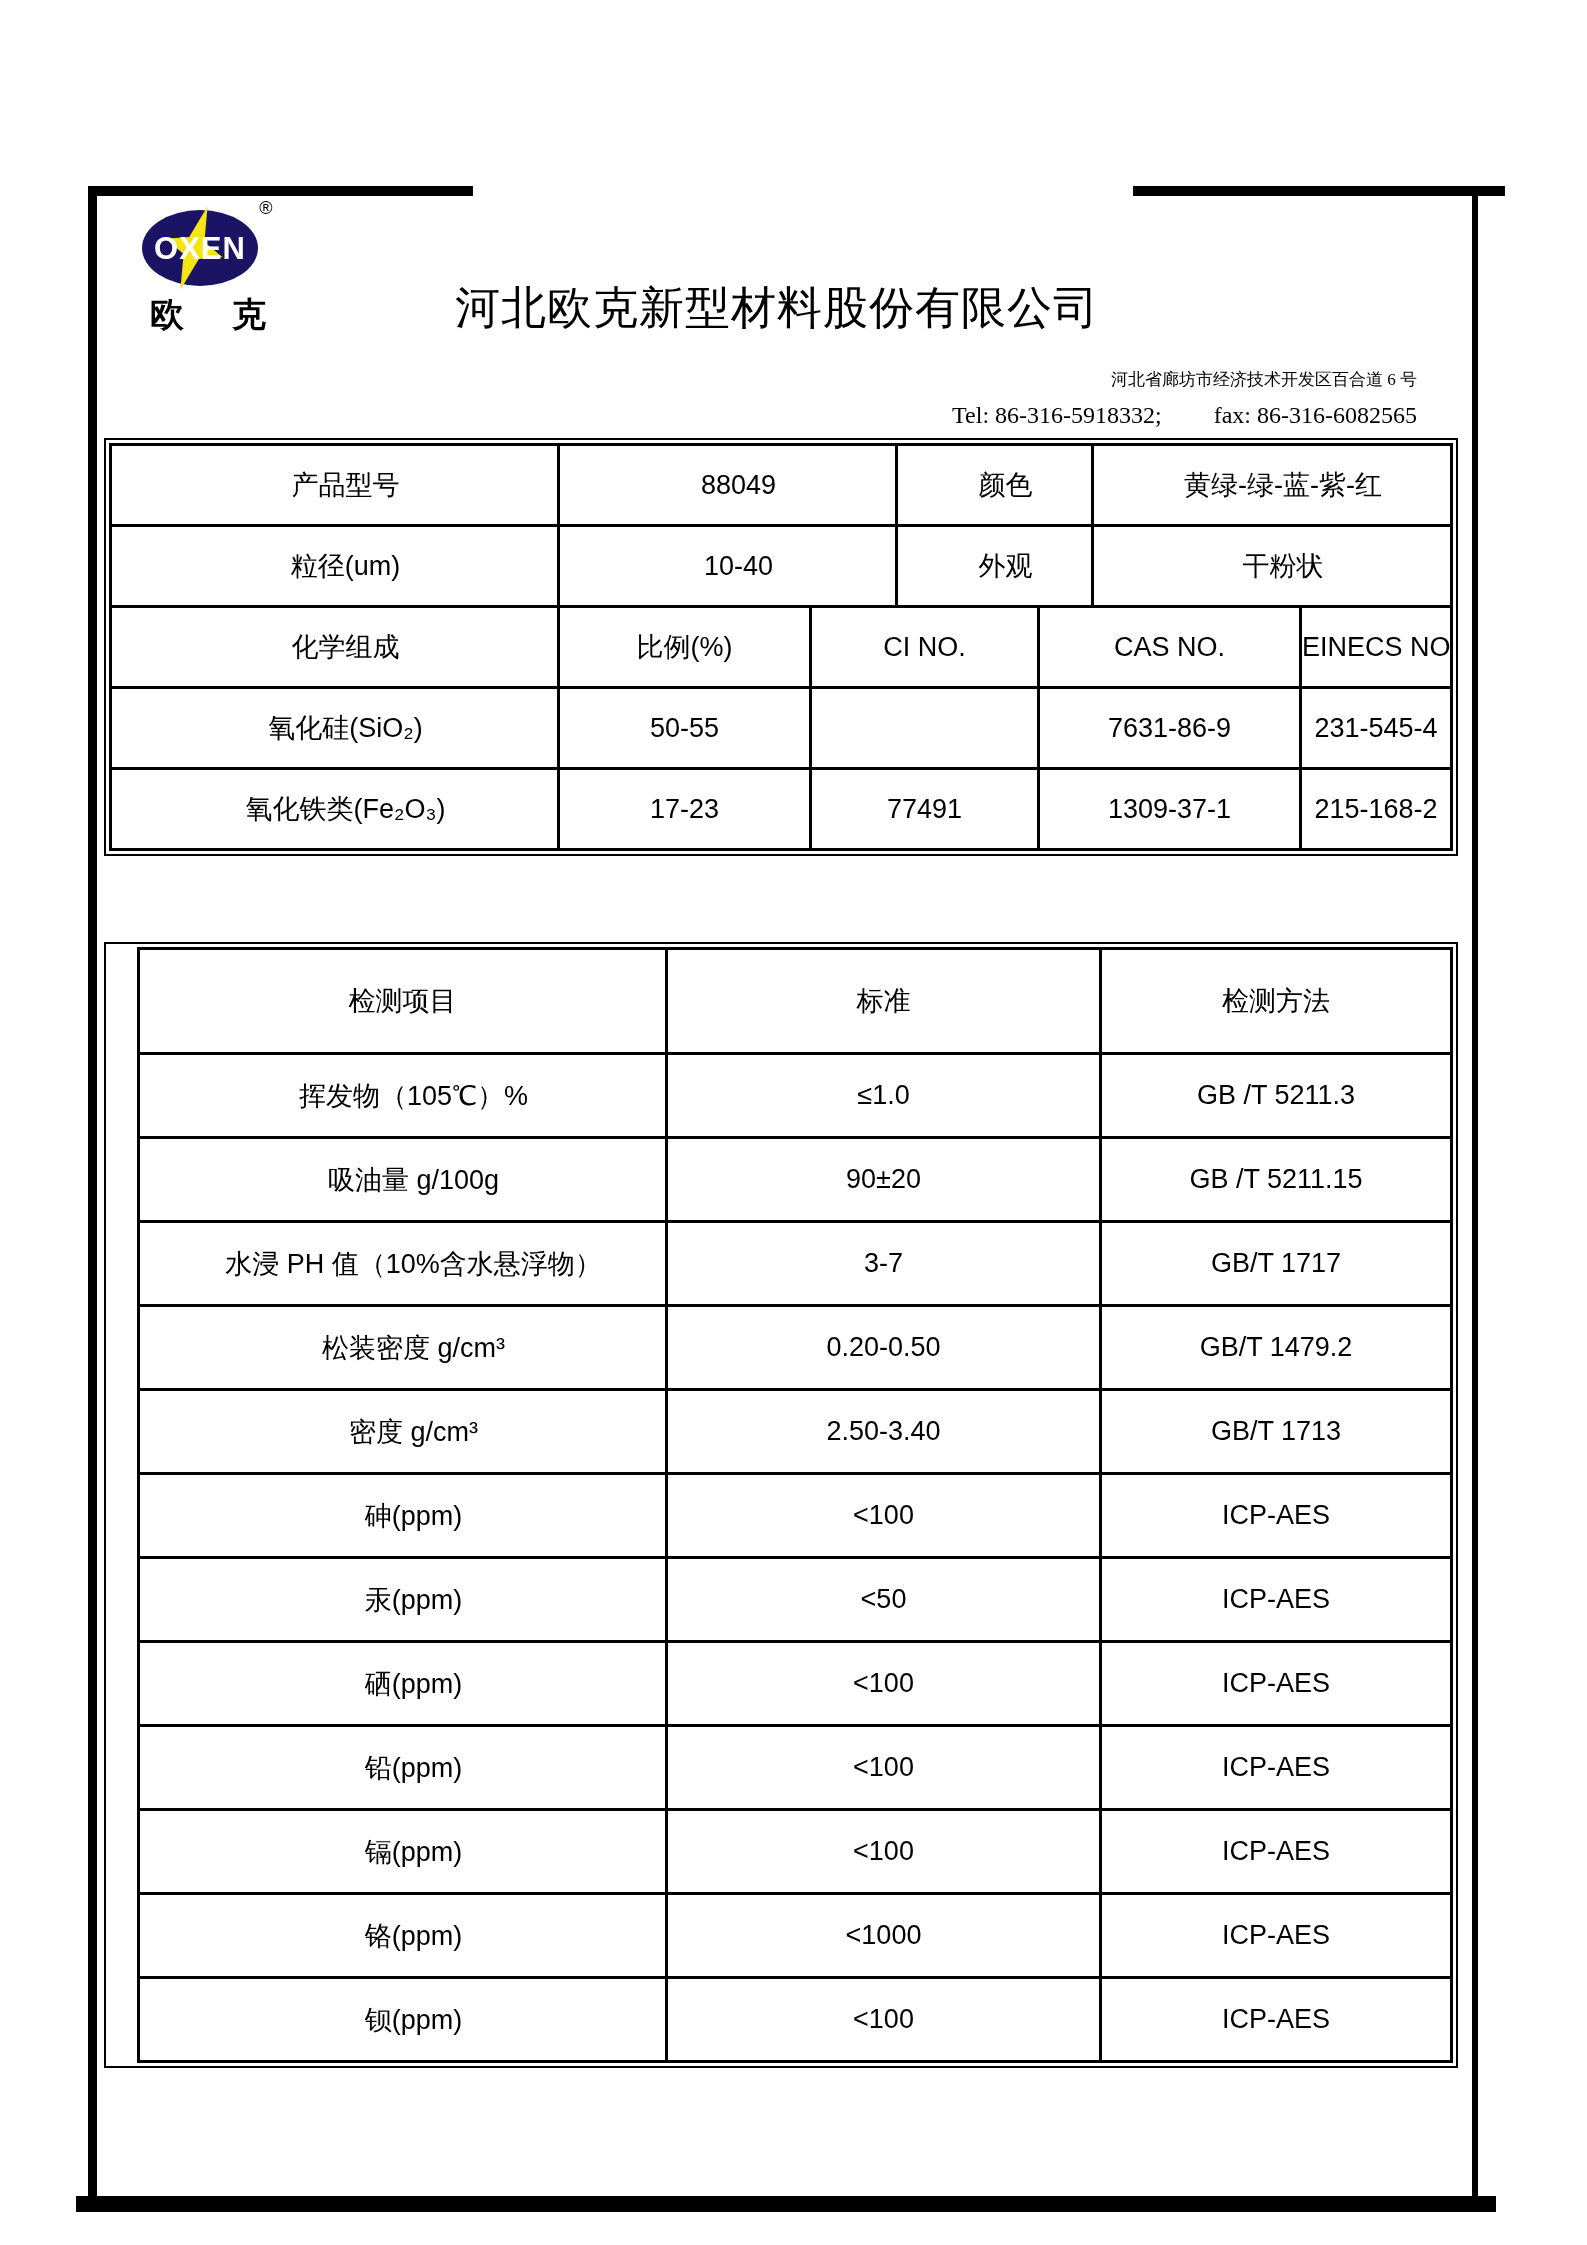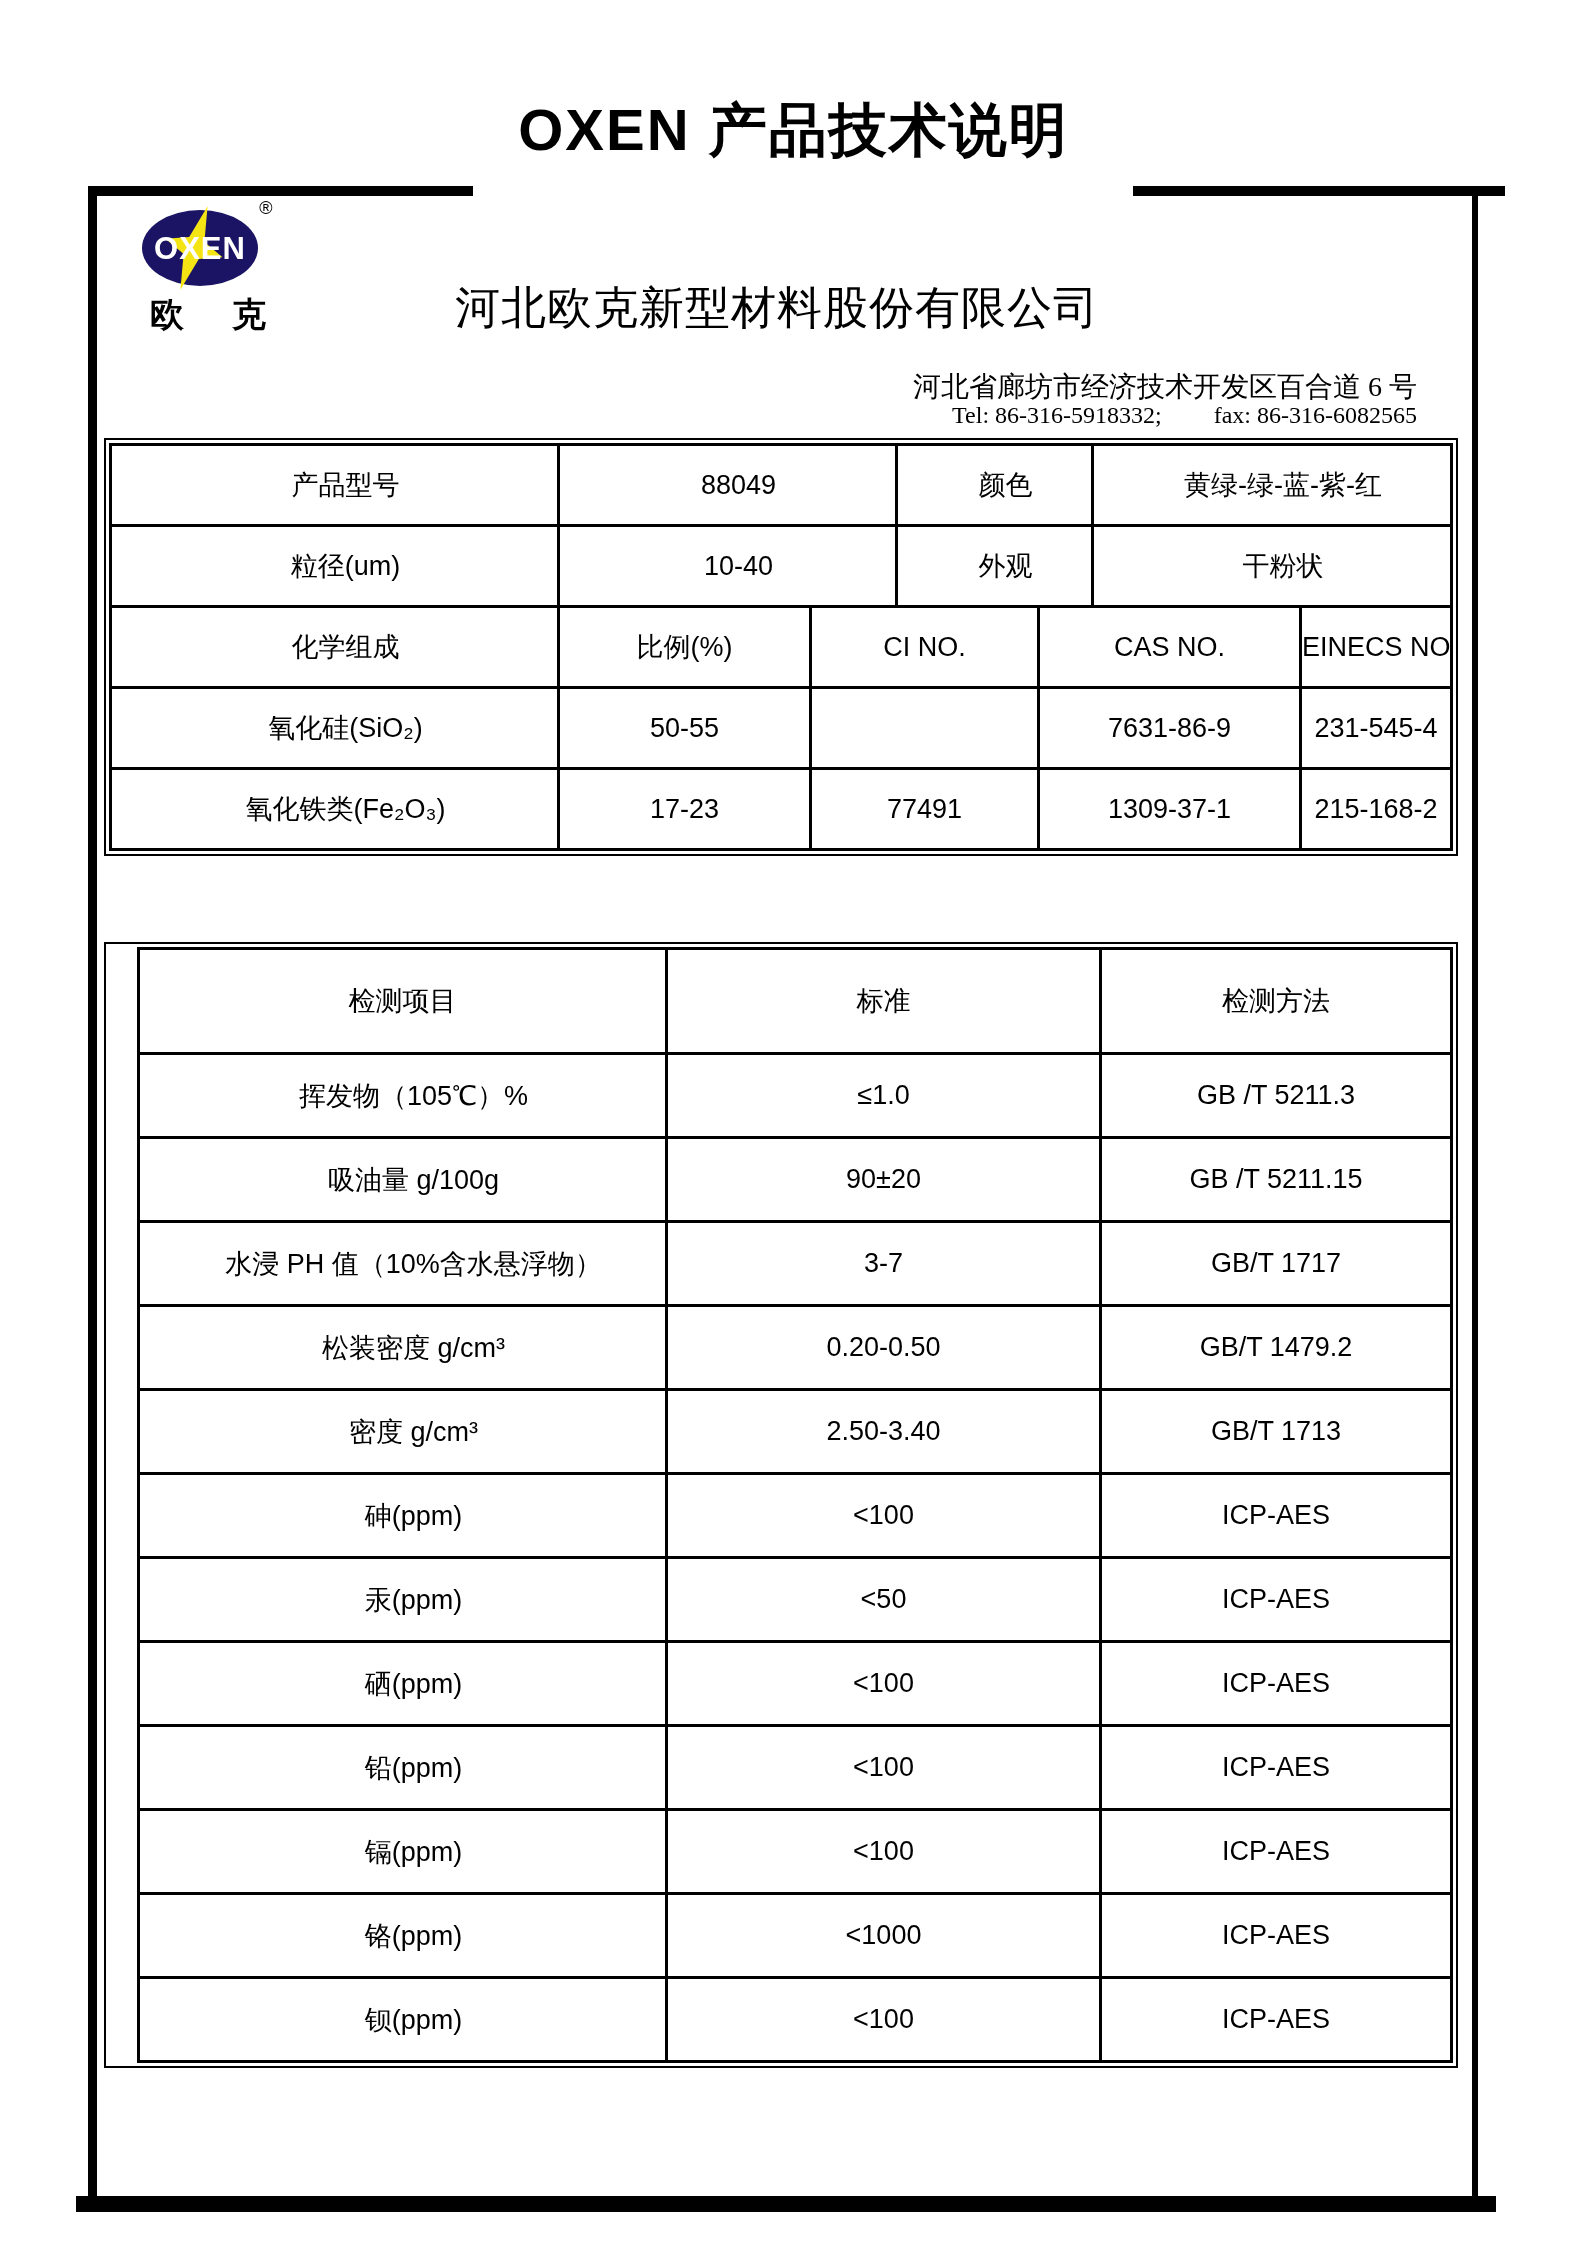--- a/index.html
+++ b/index.html
@@ -35,21 +35,21 @@
   }
 
   
   .company-name {
     position:absolute; left:455px; top:278px;
     font-size:45px; font-weight:400; letter-spacing:1px;
     font-family:"Liberation Serif", serif;
   }
   .addr {
     position:absolute; right:170px; top:368px; text-align:right;
-    font-size:28px; font-family:"Liberation Serif", serif;
+    font-size:17px; font-family:"Liberation Serif", serif;
   }
   .telfax {
     position:absolute; right:170px; top:402px; display:flex; gap:52px;
     font-size:24px; font-family:"Liberation Serif", serif;
   }
 
   
   .tbl-wrap {
     position:absolute; left:104px; width:1354px; box-sizing:border-box;
     border:2px solid #000; padding:3px; background:#fff;
@@ -66,21 +66,20 @@
   .cc { text-align:center; }
   .t1 td { height:78px; }
   .t2 th { height:102px; text-align:center; }
   .t2 td { height:81px; }
 </style>
 </head>
 <body>
 
 <div class="page">
 
-  <div class="doc-title">OXEN 产品技术说明</div>
   <div class="rule rule-left"></div>
   <div class="rule rule-right"></div>
 
   <div class="outer-frame"></div>
   <div class="bottom-bar"></div>
 
   <svg class="logo-box" viewBox="0 0 150 105">
     <ellipse cx="62" cy="50" rx="58" ry="38" fill="#1b1464"></ellipse>
     <path transform="translate(56,50) rotate(18)" d="M0,-44 L8,-9 L30,0 L8,9 L0,44 L-8,9 L-30,0 L-8,-9 Z" fill="#f5e413"></path>
     <text x="62" y="61" text-anchor="middle" fill="#ffffff" font-size="31" font-weight="bold" font-family="Liberation Sans, sans-serif" letter-spacing="1">OXEN</text>

